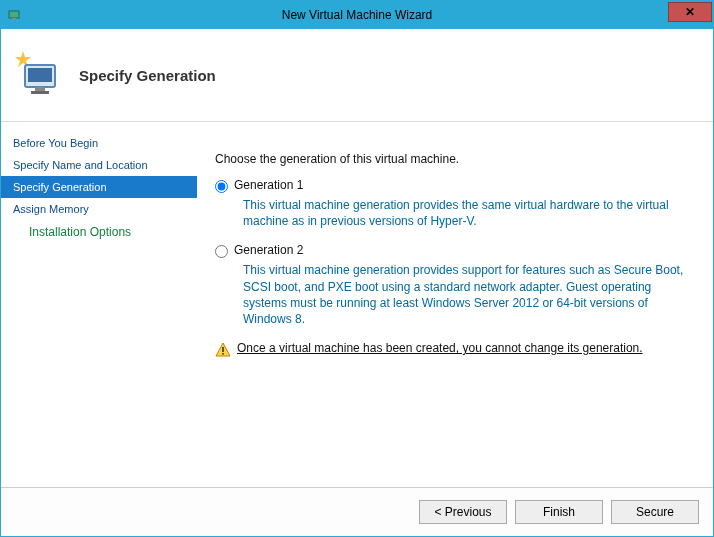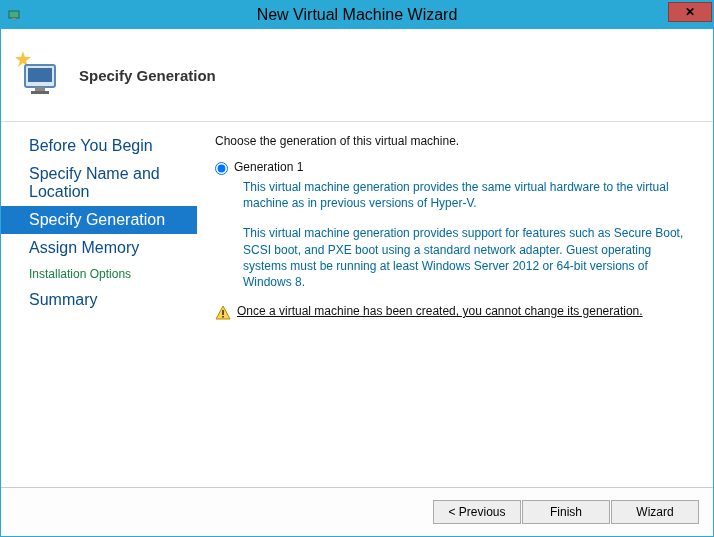--- a/index.html
+++ b/index.html
@@ -1,38 +1,38 @@
 <!DOCTYPE html>
 <html><head>
 <meta charset="utf-8">
 <style>
   * { box-sizing: border-box; margin: 0; padding: 0; }
   body { font-family: "Segoe UI", Tahoma, sans-serif; font-size: 12px; background: #fff; }
   .window { width: 714px; height: 537px; border: 1px solid #2aa8d6; background: #fff; display: flex; flex-direction: column; }
   .titlebar { height: 28px; background: #2aa8d6; display: flex; align-items: center; position: relative; }
   .titlebar .icon { width: 16px; height: 16px; margin-left: 6px; }
-  .titlebar .title { position: absolute; left: 0; right: 0; text-align: center; font-size: 16px; color: #000; }
+  .titlebar .title { position: absolute; left: 0; right: 0; text-align: center; font-size: 12px; color: #000; }
   .titlebar .close { margin-left: auto; width: 44px; height: 20px; background: #c75050; color: #000; border: 1px solid #8b3a3a; display: flex; align-items: center; justify-content: center; font-weight: bold; cursor: pointer; margin-right: 1px; margin-top: -6px;}
   .header { display: flex; align-items: center; padding: 18px 20px 18px 10px; border-bottom: 1px solid #ddd; }
   .header-icon { width: 56px; height: 56px; margin-right: 12px; position: relative; }
   .header h1 { font-size: 15px; font-weight: bold; color: #333; }
   .body { flex: 1; display: flex; min-height: 0; }
   .sidebar { width: 196px; padding: 10px 0; }
-  .sidebar .step { padding: 5px 28px; font-size: 16px; color: #0a4c8a; cursor: pointer; }
+  .sidebar .step { padding: 5px 12px; font-size: 11px; color: #0a4c8a; cursor: pointer; }
   .sidebar .step.active { background: #1979ca; color: #fff; }
   .sidebar .substep { padding: 5px 12px 5px 28px; font-size: 12px; color: #15803d; cursor: pointer; }
   .content { flex: 1; padding: 12px 16px 10px 18px; font-size: 12px; color: #111; }
-  .content .instr { margin-bottom: 12px; }
+  .content .instr { margin-bottom: 12px; margin-top: 18px; }
   .radio-block { display: flex; align-items: flex-start; margin-bottom: 4px; }
   .radio-block input[type=radio] { margin: 2px 6px 0 0; }
   .radio-label { color: #111; }
   .radio-desc { margin: 2px 0 14px 28px; color: #0369a1; line-height: 1.35; }
   .warning-row { display: flex; align-items: flex-start; margin-top: 6px; text-decoration: underline; }
   .warning-row svg { flex: 0 0 16px; margin-right: 6px; margin-top: 1px;}
-  .footer { border-top: 1px solid #ccc; padding: 12px 14px; display: flex; justify-content: flex-end; gap: 1px; background: #fdfdfd;}
+  .footer { border-top: 1px solid #ccc; padding: 12px 14px; display: flex; justify-content: flex-end; gap: 8px; background: #fdfdfd;}
   .btn { min-width: 88px; height: 24px; border: 1px solid #aaa; background: #eee; font-size: 12px; cursor: pointer; }
 </style>
 </head>
 <body>
 
 <div class="window">
 
   <div class="titlebar">
     <span class="icon">
       <svg viewBox="0 0 16 16">
@@ -59,44 +59,47 @@
     <h1>Specify Generation</h1>
   </div>
 
   <div class="body">
     <div class="sidebar">
       <div class="step">Before You Begin</div>
       <div class="step">Specify Name and Location</div>
       <div class="step active">Specify Generation</div>
       <div class="step">Assign Memory</div>
       <div class="substep">Installation Options</div>
-      <div class="step">Summary</div>
     </div>
 
     <div class="content">
       <div class="instr">Choose the generation of this virtual machine.</div>
 
       <label class="radio-block">
         <input type="radio" name="gen" checked="" style="">
         <span class="radio-label">Generation 1</span>
       </label>
       <div class="radio-desc">This virtual machine generation provides the same virtual hardware to the virtual machine as in previous versions of Hyper-V.</div>
 
+      <label class="radio-block">
+        <input type="radio" name="gen" style="">
+        <span class="radio-label">Generation 2</span>
+      </label>
       <div class="radio-desc">This virtual machine generation provides support for features such as Secure Boot, SCSI boot, and PXE boot using a standard network adapter. Guest operating systems must be running at least Windows Server 2012 or 64-bit versions of Windows 8.</div>
 
       <div class="warning-row">
         <svg width="16" height="16" viewBox="0 0 16 16">
           <polygon points="8,1 15,14 1,14" fill="#ffd34e" stroke="#b58900"></polygon>
           <rect x="7.2" y="5" width="1.6" height="5" fill="#333"></rect>
           <rect x="7.2" y="11" width="1.6" height="1.6" fill="#333"></rect>
         </svg>
         <span>Once a virtual machine has been created, you cannot change its generation.</span>
       </div>
     </div>
   </div>
 
   <div class="footer">
     <button class="btn">&lt; Previous</button>
     <button class="btn">Finish</button>
-    <button class="btn">Wizard</button>
+    <button class="btn">Secure</button>
   </div>
 
 </div>
 
 </body></html>

